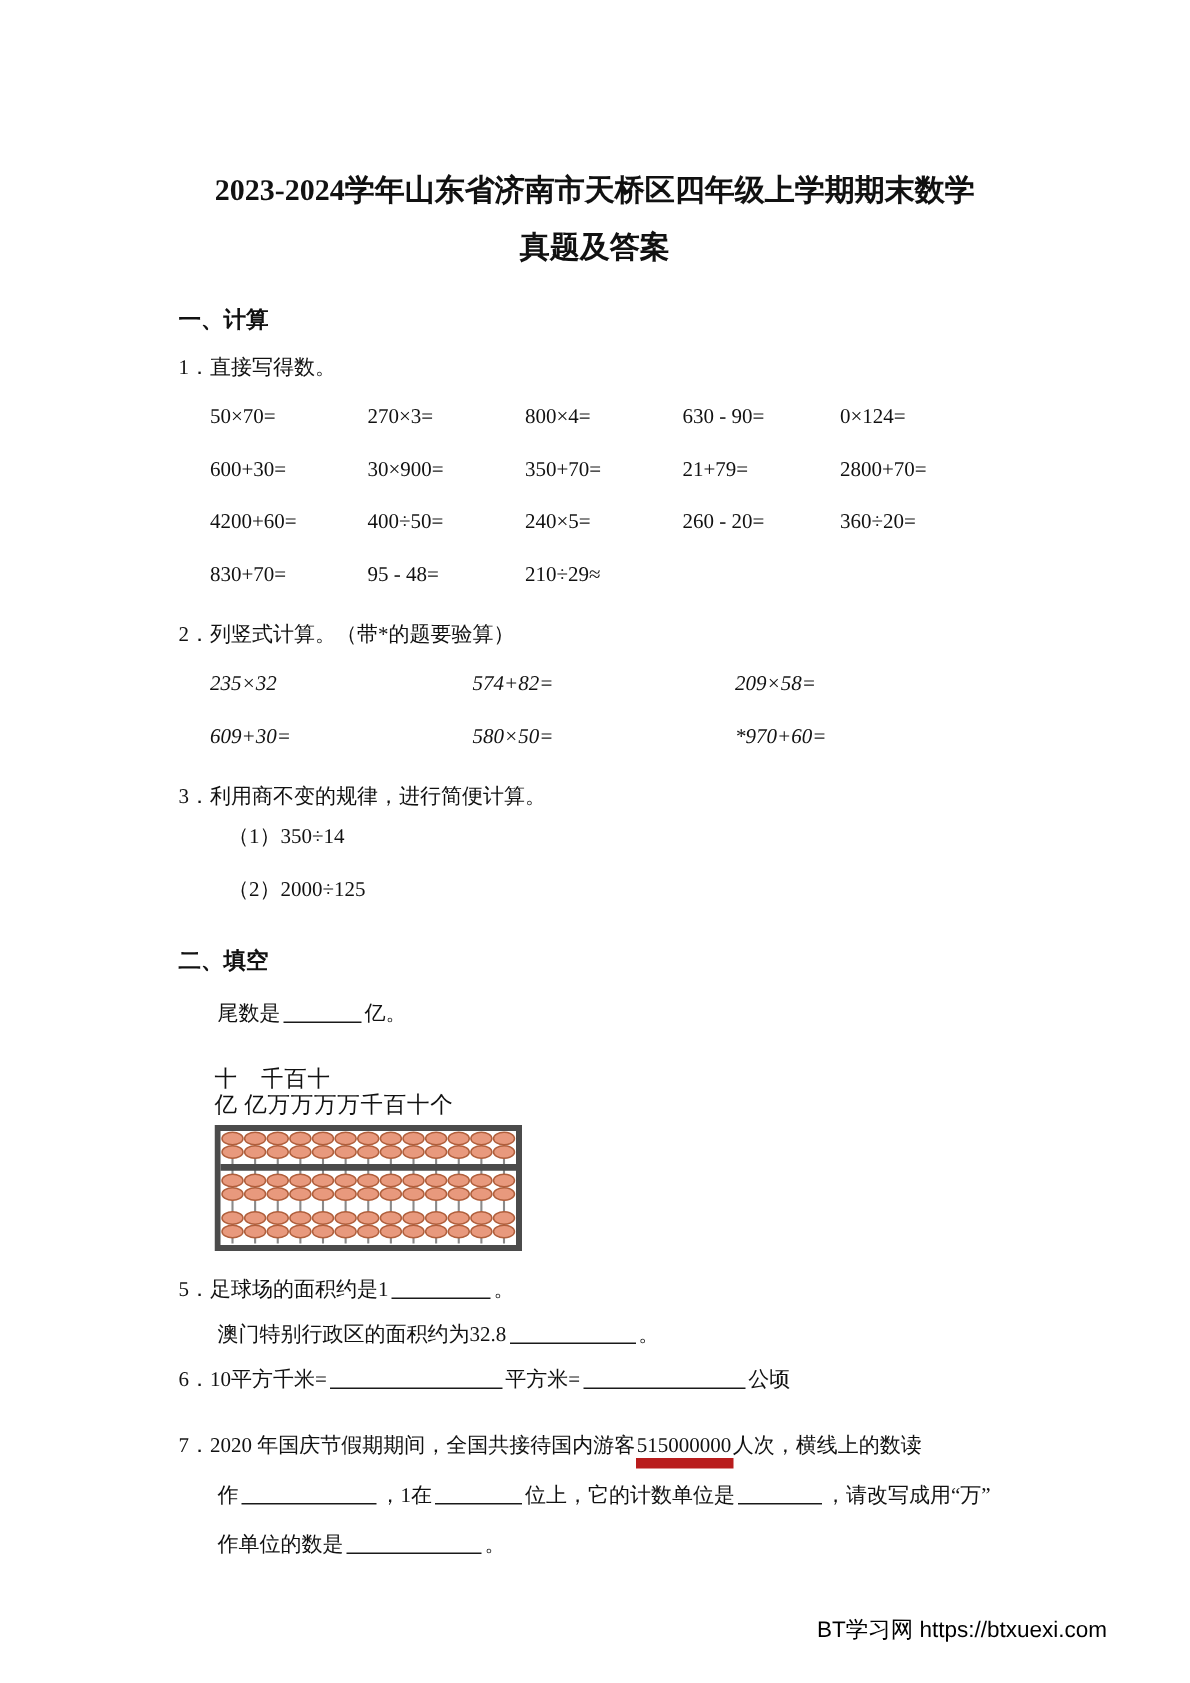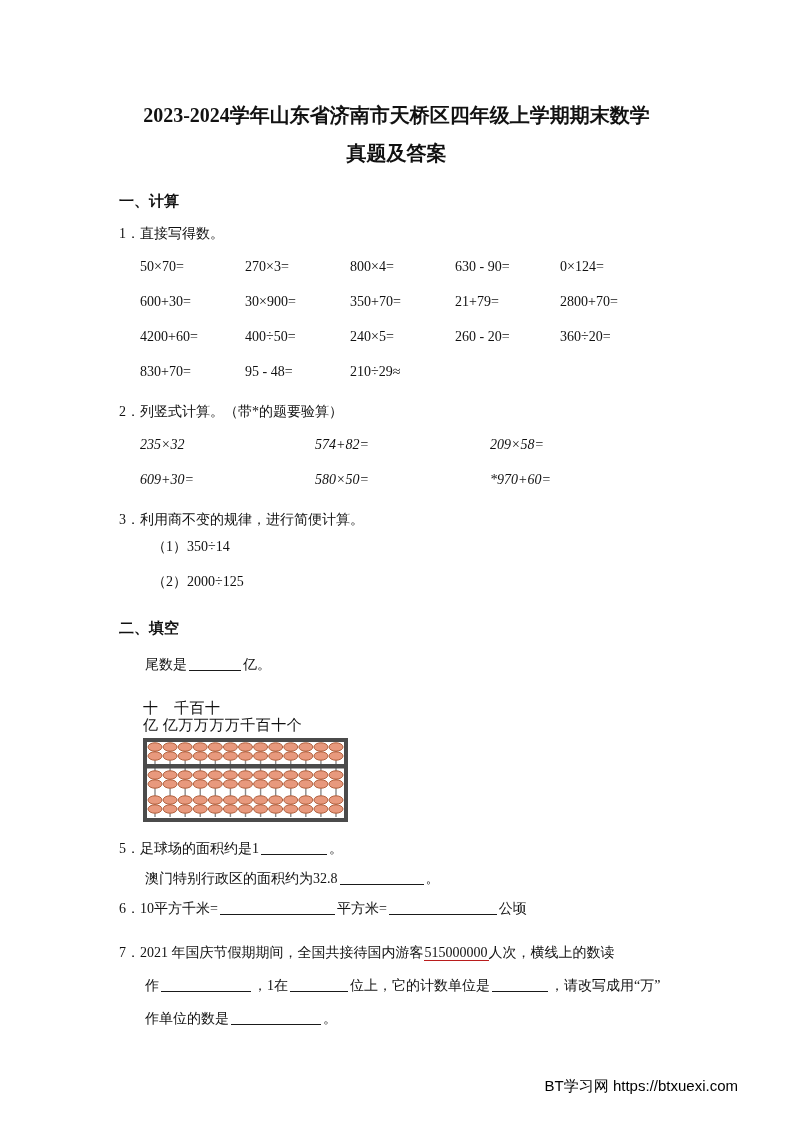--- a/index.html
+++ b/index.html
@@ -3,38 +3,38 @@
 <meta charset="utf-8">
 <style>
   * { margin:0; padding:0; box-sizing:border-box; }
   html,body { background:#ffffff; }
   .page {
     position:relative; width:793px; height:1122px; margin:0 auto;
     background:#fff; color:#111;
     font-family:"Liberation Serif","DejaVu Serif",serif;
     font-size:14px; overflow:hidden;
   }
-  .content { padding:4px 119px; }
+  .content { padding:16px 119px; }
   .title { padding-top:92px; text-align:center; font-size:20px; font-weight:700; line-height:38px; }
   .sec-heading { margin-top:20px; font-size:15px; font-weight:700; }
   .q-label { margin-top:14px; line-height:18px; }
   .grid5 { display:grid; grid-template-columns:repeat(5,105px); padding-left:21px; margin-top:6px; }
   .grid3 { display:grid; grid-template-columns:repeat(3,175px); padding-left:21px; margin-top:6px;font-style:italic; }
   .cell { line-height:35px; white-space:nowrap; }
   .q3-item { padding-left:33px; line-height:35px; }
   .para { margin-top:12px; }
   .para-line { line-height:30px; white-space:nowrap; }
   .q7-line { line-height:33px; white-space:nowrap; }
   .indent { padding-left:26px; }
   .blank { display:inline-block; border-bottom:1px solid #1a1a1a; height:15px; margin:0 2px; vertical-align:-2px; }
   .b105{width:105px;} .b48{width:48px;} .b52{width:52px;}
   .b66{width:66px;}  .b84{width:84px;}
   .b115{width:115px;} .b108{width:108px;}
   .b58{width:58px;} .b56{width:56px;} .b90{width:90px;}
-  .u-num { border-bottom:1px solid #b91c1c; padding:0 1px; }
+  .u-num { border-bottom:7px solid #b91c1c; padding:0 1px; }
   .abacus-wrap { margin-top:20px; padding-left:24px; }
   .ab-label { line-height:17px; font-size:15px; letter-spacing:0.5px; white-space:pre; }
   .ab-svg { display:block; margin-top:4px; }
   .footer {
     position:absolute; right:55px; bottom:26px;
     color:#000000; font-size:15px;
     font-family:"Liberation Sans","DejaVu Sans",sans-serif;
   }
 </style>
 </head>
@@ -202,21 +202,21 @@
         <span>澳门特别行政区的面积约为32.8</span><span class="blank b84"></span><span>。</span>
       </div>
     </div>
 
     <div class="para-line">
       <span>6．10平方千米=</span><span class="blank b115"></span><span>平方米=</span><span class="blank b108"></span><span>公顷</span>
     </div>
 
     <div class="para">
       <div class="q7-line">
-        <span>7．2021 年国庆节假期期间，全国共接待国内游客</span><span class="u-num">515000000</span><span>人次，横线上的数读</span>
+        <span>7．2020 年国庆节假期期间，全国共接待国内游客</span><span class="u-num">515000000</span><span>人次，横线上的数读</span>
       </div>
       <div class="q7-line indent">
         <span>作</span><span class="blank b90"></span><span>，1在</span><span class="blank b58"></span><span>位上，它的计数单位是</span><span class="blank b56"></span><span>，请改写成用“万”</span>
       </div>
       <div class="q7-line indent">
         <span>作单位的数是</span><span class="blank b90"></span><span>。</span>
       </div>
     </div>
 
   </div>

